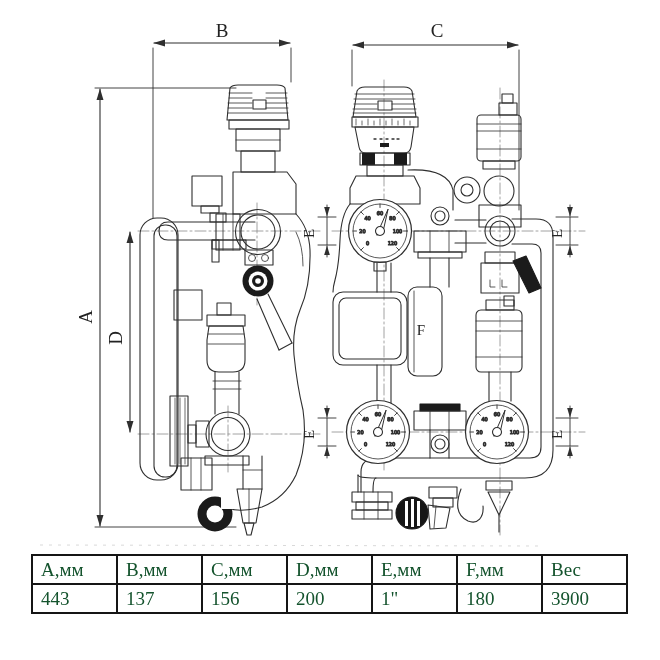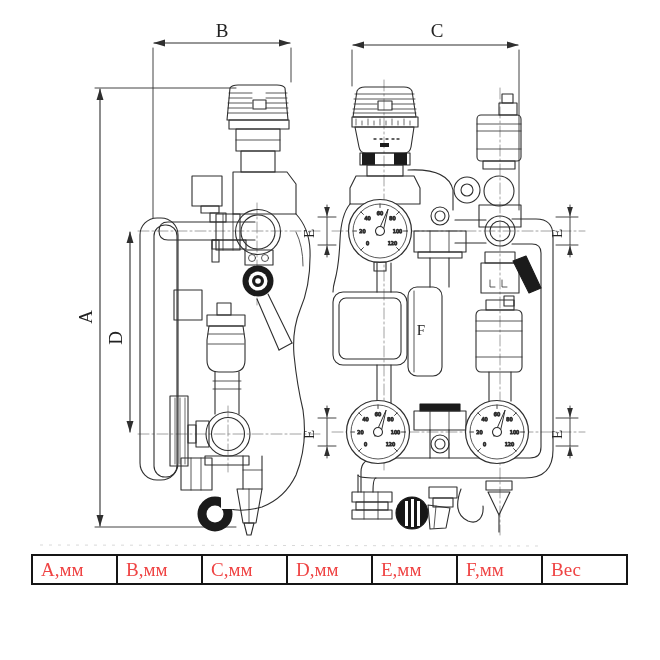--- a/index.html
+++ b/index.html
@@ -6,21 +6,21 @@
   .canvas{position:relative;width:660px;height:660px;background:#ffffff;overflow:hidden;
           font-family:"Liberation Serif", serif;}
   svg{position:absolute;left:0;top:0;}
   svg text{font-family:"Liberation Serif", serif;fill:#222;}
   .dim-label{font-size:19px;}
   .dim-label-small{font-size:15px;}
   .gauge-num{font-size:5px;font-family:"DejaVu Sans", sans-serif;fill:#333;}
   .dim-table{position:absolute;left:31px;top:554px;width:597px;border-collapse:collapse;
              table-layout:fixed;background:#fff;}
   .dim-table th,.dim-table td{border:2px solid #151515;font-weight:normal;text-align:left;
-             font-size:19px;color:#ef4444;padding:1px 0 1px 8px;height:25px;
+             font-size:19px;color:#14532d;padding:1px 0 1px 8px;height:25px;
              font-family:"Liberation Serif", serif;white-space:nowrap;overflow:hidden;}
 </style>
 </head>
 <body>
 
 <div class="canvas">
 <svg width="660" height="548" viewBox="0 0 660 548">
   <defs>
     <marker id="arr" viewBox="0 0 10 6" refX="9.5" refY="3" markerWidth="11" markerHeight="7" orient="auto-start-reverse">
       <path d="M0,0 L10,3 L0,6 Z" fill="#2f2f2f"></path>
@@ -374,15 +374,24 @@
   <tbody>
         <tr>
     <th>А,мм</th>
     <th>В,мм</th>
     <th>С,мм</th>
     <th>D,мм</th>
     <th>Е,мм</th>
     <th>F,мм</th>
     <th>Вес</th>
   </tr>
+  <tr>
+    <td>443</td>
+    <td>137</td>
+    <td>156</td>
+    <td>200</td>
+    <td>1"</td>
+    <td>180</td>
+    <td>3900</td>
+  </tr>
 </tbody>
     </table>
 </div>
 
 </body></html>

